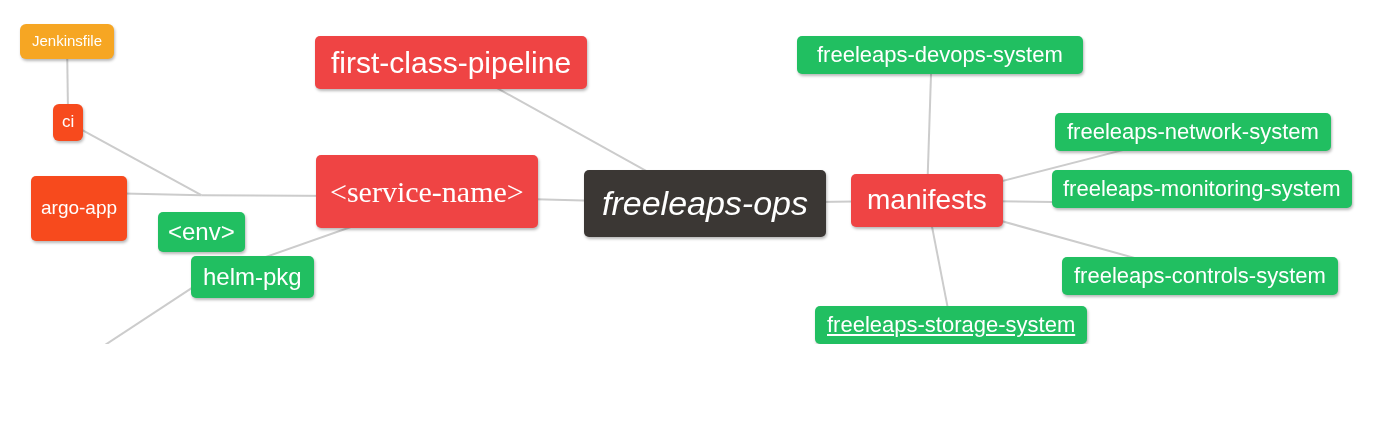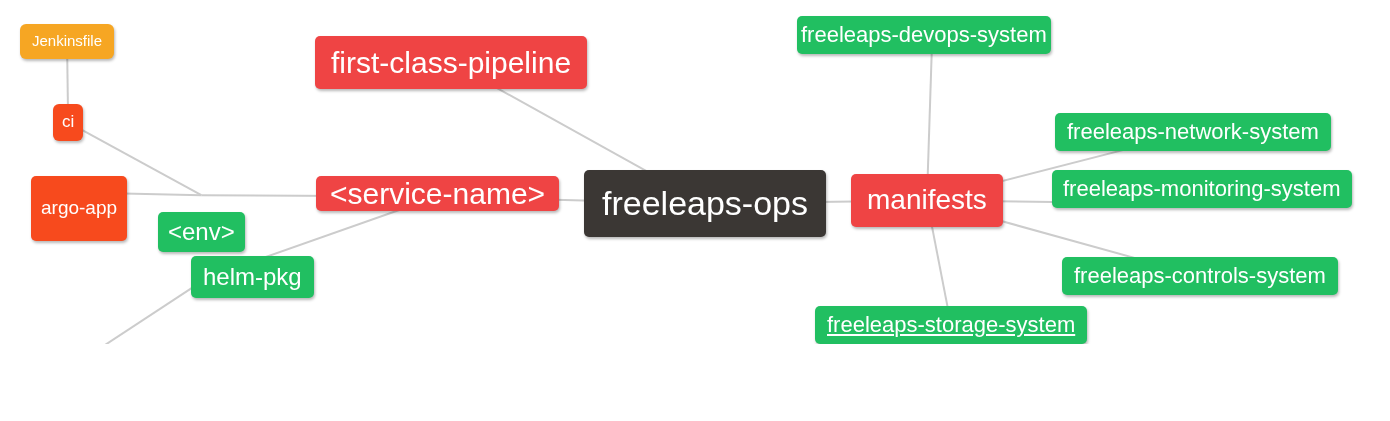--- a/index.html
+++ b/index.html
@@ -25,33 +25,33 @@
     white-space: nowrap;
     border-radius: 5px;
     box-shadow: 1px 2px 3px rgba(0,0,0,0.28);
     line-height: 1.1;
     cursor: pointer;
   }
   .c-blue   { background: #ef4444; }
   .c-green  { background: #21bf61; }
   .c-red    { background: #f74a1d; }
   .c-orange { background: #f6a623; }
-  .c-dark   { background: #3b3734; }
+  .c-dark   { background: #3b3734; font-style: italic; }
 
   .n-jenkinsfile { left: 20px;   top: 24px;  font-size: 15px; padding: 9px 12px;  border-radius: 6px; }
   .n-ci          { left: 53px;   top: 104px; font-size: 17px; padding: 9px 9px;   border-radius: 6px; }
   .n-argo        { left: 31px;   top: 176px; font-size: 19px; padding: 22px 10px; }
   .n-env         { left: 158px;  top: 180px; font-size: 24px; padding: 7px 10px; margin-top: 32px; }
   .n-helm        { left: 147px;  top: 256px; font-size: 24px; padding: 8px 12px; margin-left: 44px; }
   .n-values      { left: 8px;    top: 332px; font-size: 19px; padding: 7px 11px; }
   .n-fcp         { left: 315px;  top: 36px;  font-size: 30px; padding: 10px 16px; }
-  .n-service     { left: 316px;  top: 176px; font-size: 30px; padding: 1px 14px; }
+  .n-service     { left: 316px;  top: 155px; font-size: 30px; padding: 20px 14px; font-family: Liberation Serif, serif; }
   .n-ops         { left: 584px;  top: 170px; font-size: 34px; padding: 15px 18px; }
   .n-manifests   { left: 851px;  top: 174px; font-size: 28px; padding: 11px 16px; }
-  .n-devops      { left: 797px;  top: 16px;  font-size: 22px; padding: 7px 4px; }
+  .n-devops      { left: 797px;  top: 36px;  font-size: 22px; padding: 7px 20px; }
   .n-network     { left: 1055px; top: 113px; font-size: 22px; padding: 7px 12px; }
   .n-monitoring  { left: 1052px; top: 170px; font-size: 22px; padding: 7px 11px; }
   .n-controls    { left: 1062px; top: 257px; font-size: 22px; padding: 7px 12px; }
   .n-storage     { left: 815px;  top: 306px; font-size: 22px; padding: 7px 12px; text-decoration: underline; }
 </style>
 </head>
 <body>
 
 <div class="canvas">
 

